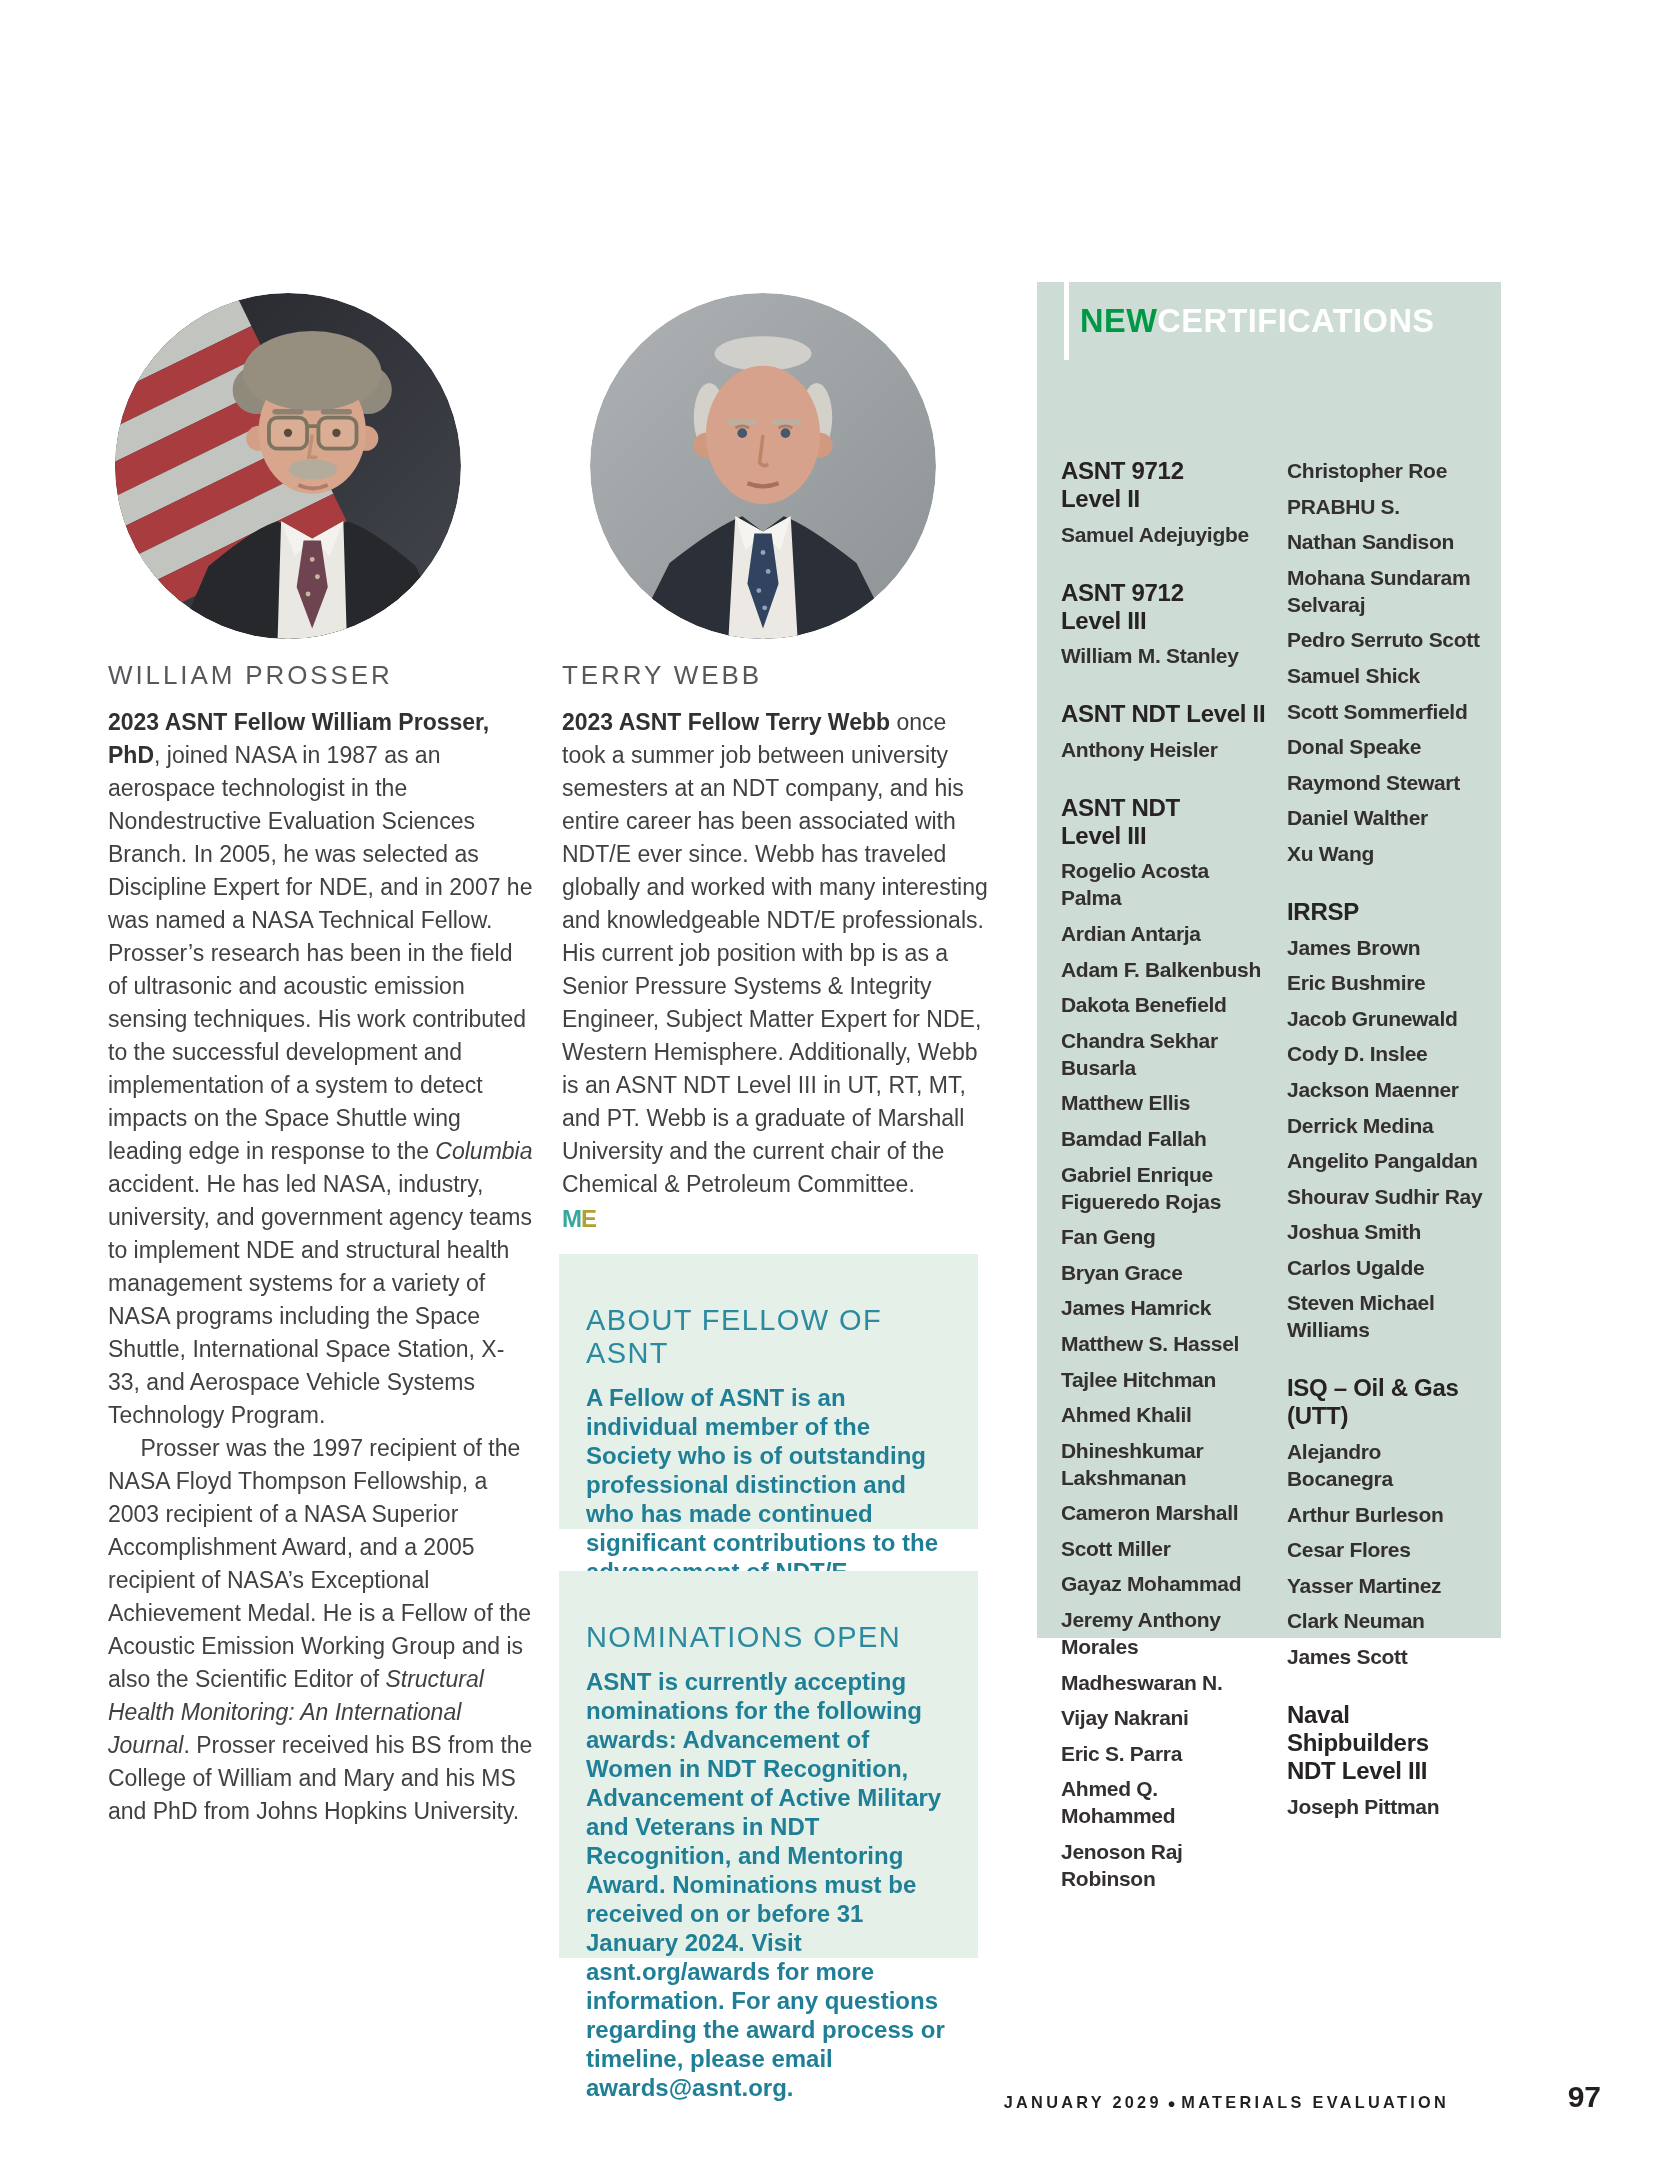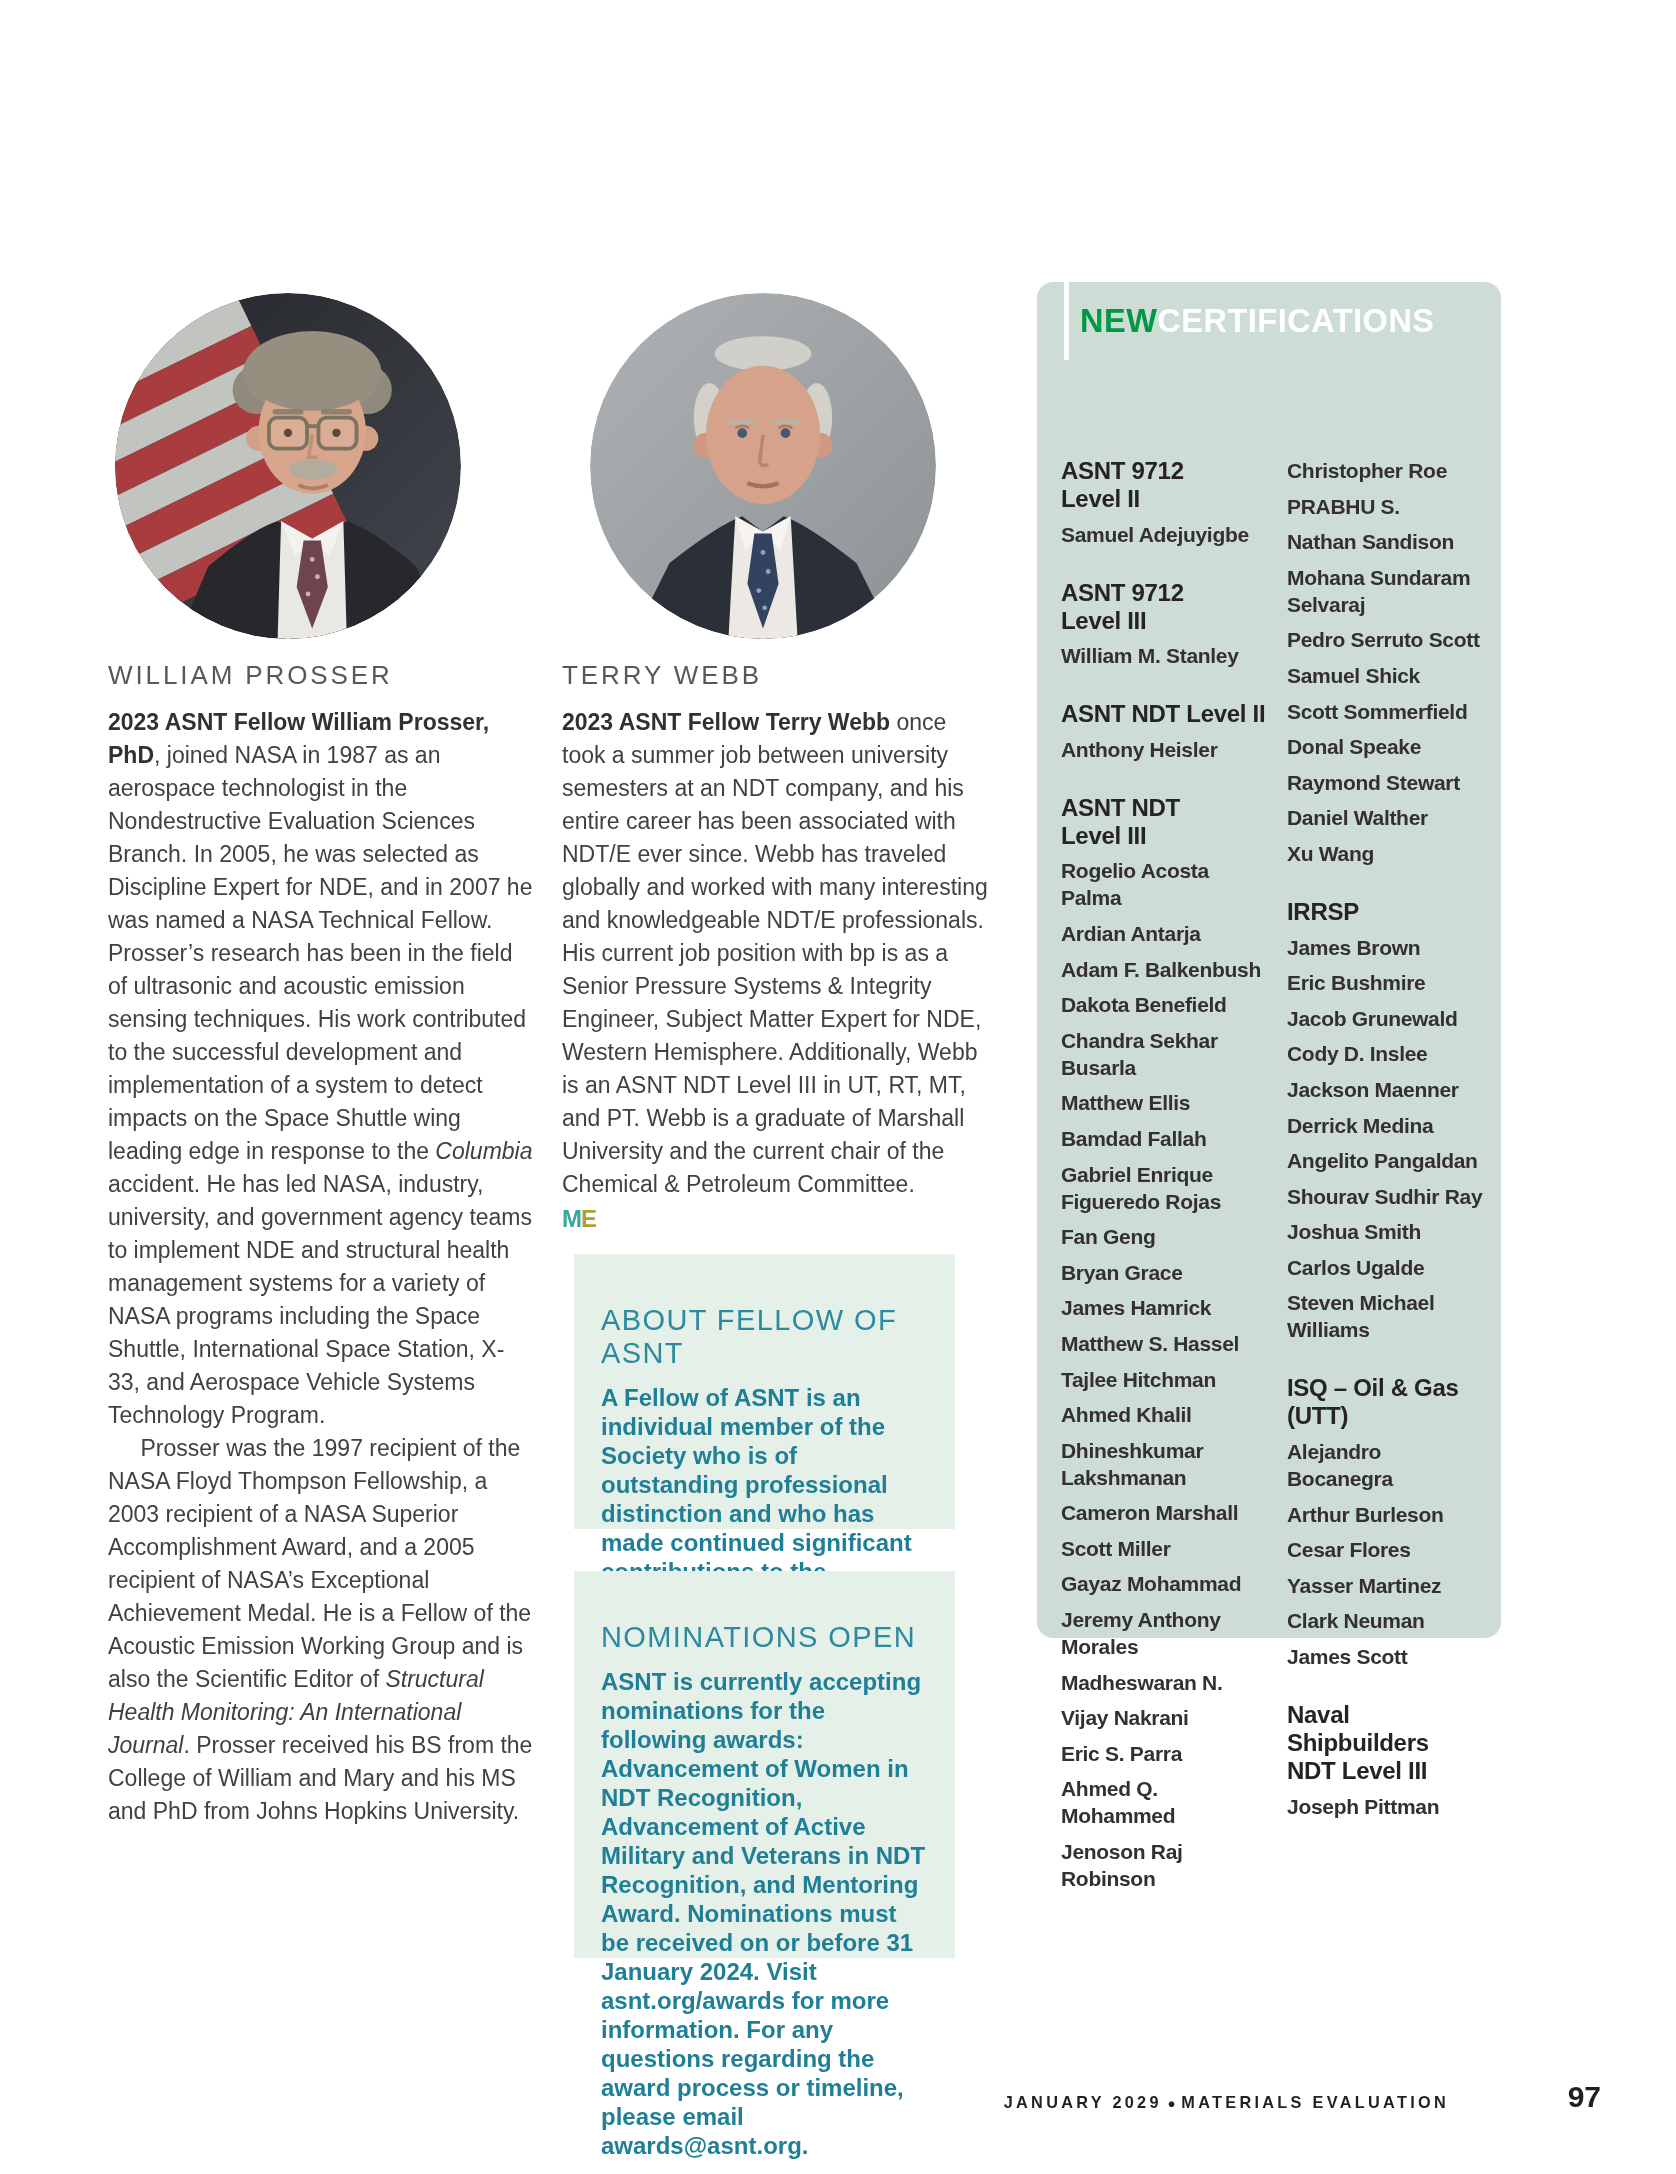--- a/index.html
+++ b/index.html
@@ -25,33 +25,33 @@
   .bio-p { font-size:23px; line-height:33px; margin:0; color:#414042; }
   .bio-p.indent { text-indent:32.5px; }
   .bio-p .bold { font-weight:700; color:#333032; }
   .bio-p .italic { font-style:italic; }
   .me-logo { margin-top:3.8px; font-size:24px; font-weight:800; letter-spacing:-1px; }
   .me-m { color:#35a79c; }
   .me-e { color:#b1a033; }
 
   
   .info-box {
-    position:absolute; left:574px; width:381px; box-sizing:border-box;
+    position:absolute; left:559px; width:419px; box-sizing:border-box;
     background:#e4f0e8; padding:50px 29px 12px 27px;
   }
   #about-box { top:1254px; height:275px; }
   #nominations-box { top:1571px; height:387px; }
   .box-title {
     margin:0 0 13.4px 0; font-size:29px; font-weight:300; letter-spacing:1.4px;
     color:#2b8aa0;
   }
   .box-body { margin:0; font-size:24px; line-height:29px; font-weight:700; color:#1f7f96; }
 
   
-  .cert-panel { position:absolute; left:1037px; top:282px; width:464px; height:1356px; background:#cddcd4;border-radius:16px; }
+  .cert-panel { position:absolute; left:1037px; top:282px; width:464px; height:1356px; background:#cddcd4; }
   .accent-bar { position:absolute; left:27px; top:0; width:4.8px; height:78px; background:#ffffff; }
   .panel-header {
     position:absolute; left:43px; top:0; height:78px; display:flex; align-items:center;
     font-size:32.5px; font-weight:800; letter-spacing:0.5px; white-space:nowrap;
   }
   .hl-new { color:#009845; }
   .hl-rest { color:#ffffff; }
   .cert-col { position:absolute; top:175px; }
   #cert-col-0 { left:24px;  width:212px; }
   #cert-col-1 { left:250px; width:201px; }

